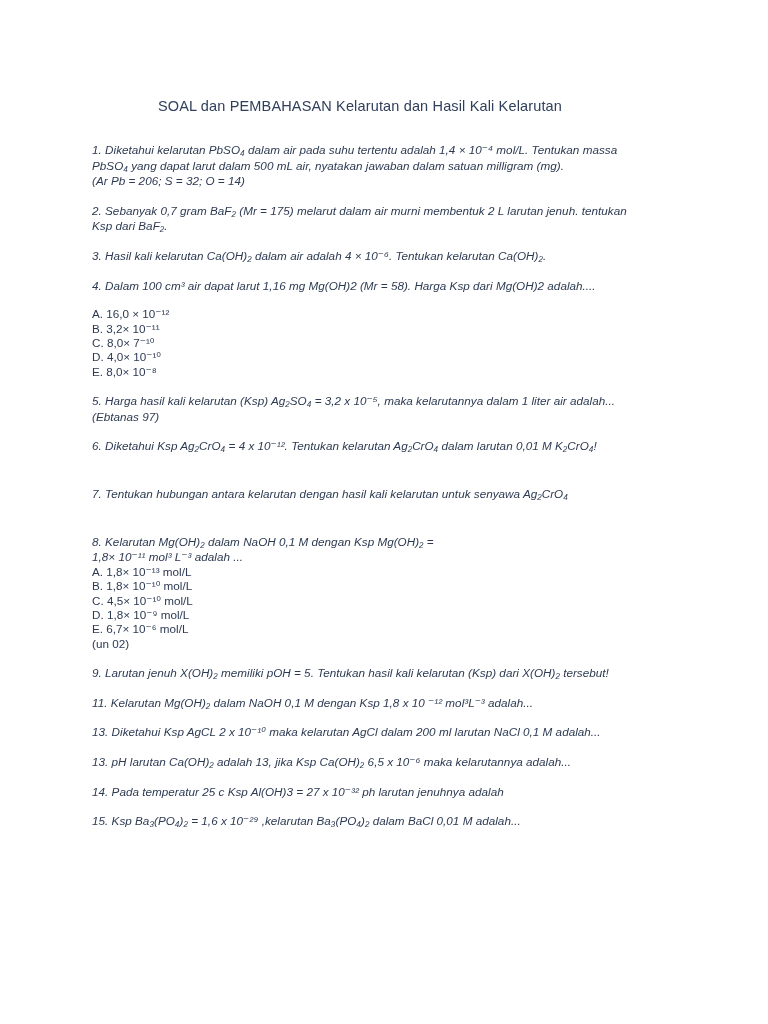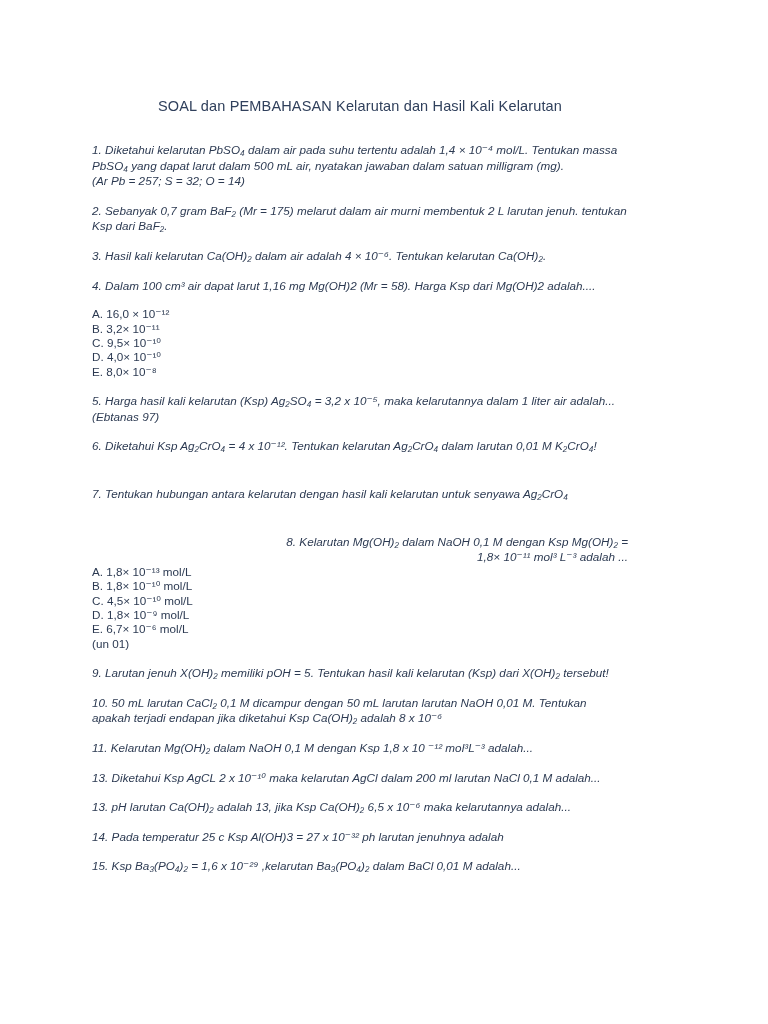--- a/index.html
+++ b/index.html
@@ -38,50 +38,50 @@
     letter-spacing: 0.15px;
   }
   .qblock {
     font-size: 11.7px;
     line-height: 15.6px;
     margin: 0 0 14px 0;
     color: #2c3a52;
     letter-spacing: 0.02px;
     font-style: italic;
   }
-  .qblock.tight { margin-bottom: 0; text-align: right; }
+  .qblock.tight { margin-bottom: 0; }
   .choices {
     font-size: 11.7px;
     line-height: 14.4px;
     margin: 0 0 14px 0;
     color: #2c3a52;
   }
   .choices .opt { display: block; white-space: nowrap; }
   .gap-lg { height: 18px; }
 </style>
 </head>
 <body>
 
 <div id="page">
   <div id="content">
 
     <h1 class="doc-title">SOAL dan PEMBAHASAN Kelarutan dan Hasil Kali Kelarutan</h1>
 
-    <p class="qblock"><span>1. Diketahui kelarutan PbSO₄ dalam air pada suhu tertentu adalah 1,4 × 10⁻⁴ mol/L. Tentukan massa PbSO₄ yang dapat larut dalam 500 mL air, nyatakan jawaban dalam satuan milligram (mg).</span><br><span>(Ar Pb = 257; S = 32; O = 14)</span></p>
+    <p class="qblock"><span>1. Diketahui kelarutan PbSO₄ dalam air pada suhu tertentu adalah 1,4 × 10⁻⁴ mol/L. Tentukan massa PbSO₄ yang dapat larut dalam 500 mL air, nyatakan jawaban dalam satuan milligram (mg).</span><br><span>(Ar Pb = 206; S = 32; O = 14)</span></p>
 
     <p class="qblock"><span>2. Sebanyak 0,7 gram BaF₂ (Mr = 175) melarut dalam air murni membentuk 2 L larutan jenuh. tentukan Ksp dari BaF₂.</span></p>
 
     <p class="qblock"><span>3. Hasil kali kelarutan Ca(OH)₂ dalam air adalah 4 × 10⁻⁶. Tentukan kelarutan Ca(OH)₂.</span></p>
 
     <p class="qblock"><span>4. Dalam 100 cm³ air dapat larut 1,16 mg Mg(OH)2 (Mr = 58). Harga Ksp dari Mg(OH)2 adalah....</span></p>
 
     <div class="choices">
       <span class="opt">A. 16,0 × 10⁻¹²</span>
       <span class="opt">B. 3,2× 10⁻¹¹</span>
-      <span class="opt">C. 9,5× 10⁻¹⁰</span>
+      <span class="opt">C. 8,0× 7⁻¹⁰</span>
       <span class="opt">D. 4,0× 10⁻¹⁰</span>
       <span class="opt">E. 8,0× 10⁻⁸</span>
     </div>
 
     <p class="qblock"><span>5. Harga hasil kali kelarutan (Ksp) Ag₂SO₄ = 3,2 x 10⁻⁵, maka kelarutannya dalam 1 liter air adalah...</span><br><span>(Ebtanas 97)</span></p>
 
     <p class="qblock"><span>6. Diketahui Ksp Ag₂CrO₄ = 4 x 10⁻¹². Tentukan kelarutan Ag₂CrO₄ dalam larutan 0,01 M K₂CrO₄!</span></p>
 
     <div class="gap-lg"></div>
 
@@ -90,26 +90,25 @@
     <div class="gap-lg"></div>
 
     <p class="qblock tight"><span>8. Kelarutan Mg(OH)₂ dalam NaOH 0,1 M dengan Ksp Mg(OH)₂ =</span><br><span>1,8× 10⁻¹¹ mol³ L⁻³ adalah ...</span></p>
 
     <div class="choices">
       <span class="opt">A. 1,8× 10⁻¹³ mol/L</span>
       <span class="opt">B. 1,8× 10⁻¹⁰ mol/L</span>
       <span class="opt">C. 4,5× 10⁻¹⁰ mol/L</span>
       <span class="opt">D. 1,8× 10⁻⁹ mol/L</span>
       <span class="opt">E. 6,7× 10⁻⁶ mol/L</span>
-      <span class="opt">(un 01)</span>
+      <span class="opt">(un 02)</span>
     </div>
 
     <p class="qblock"><span>9. Larutan jenuh X(OH)₂ memiliki pOH = 5. Tentukan hasil kali kelarutan (Ksp) dari X(OH)₂ tersebut!</span></p>
 
-    <p class="qblock"><span>10. 50 mL larutan CaCl₂ 0,1 M dicampur dengan 50 mL larutan larutan NaOH 0,01 M. Tentukan apakah terjadi endapan jika diketahui Ksp Ca(OH)₂ adalah 8 x 10⁻⁶</span></p>
 
     <p class="qblock"><span>11. Kelarutan Mg(OH)₂ dalam NaOH 0,1 M dengan Ksp 1,8 x 10 ⁻¹² mol³L⁻³ adalah...</span></p>
 
     <p class="qblock"><span>13. Diketahui Ksp AgCL 2 x 10⁻¹⁰ maka kelarutan AgCl dalam 200 ml larutan NaCl 0,1 M adalah...</span></p>
 
     <p class="qblock"><span>13. pH larutan Ca(OH)₂ adalah 13, jika Ksp Ca(OH)₂ 6,5 x 10⁻⁶ maka kelarutannya adalah...</span></p>
 
     <p class="qblock"><span>14. Pada temperatur 25 c Ksp Al(OH)3 = 27 x 10⁻³² ph larutan jenuhnya adalah</span></p>
 
     <p class="qblock"><span>15. Ksp Ba₃(PO₄)₂ = 1,6 x 10⁻²⁹ ,kelarutan Ba₃(PO₄)₂ dalam BaCl 0,01 M adalah...</span></p>

